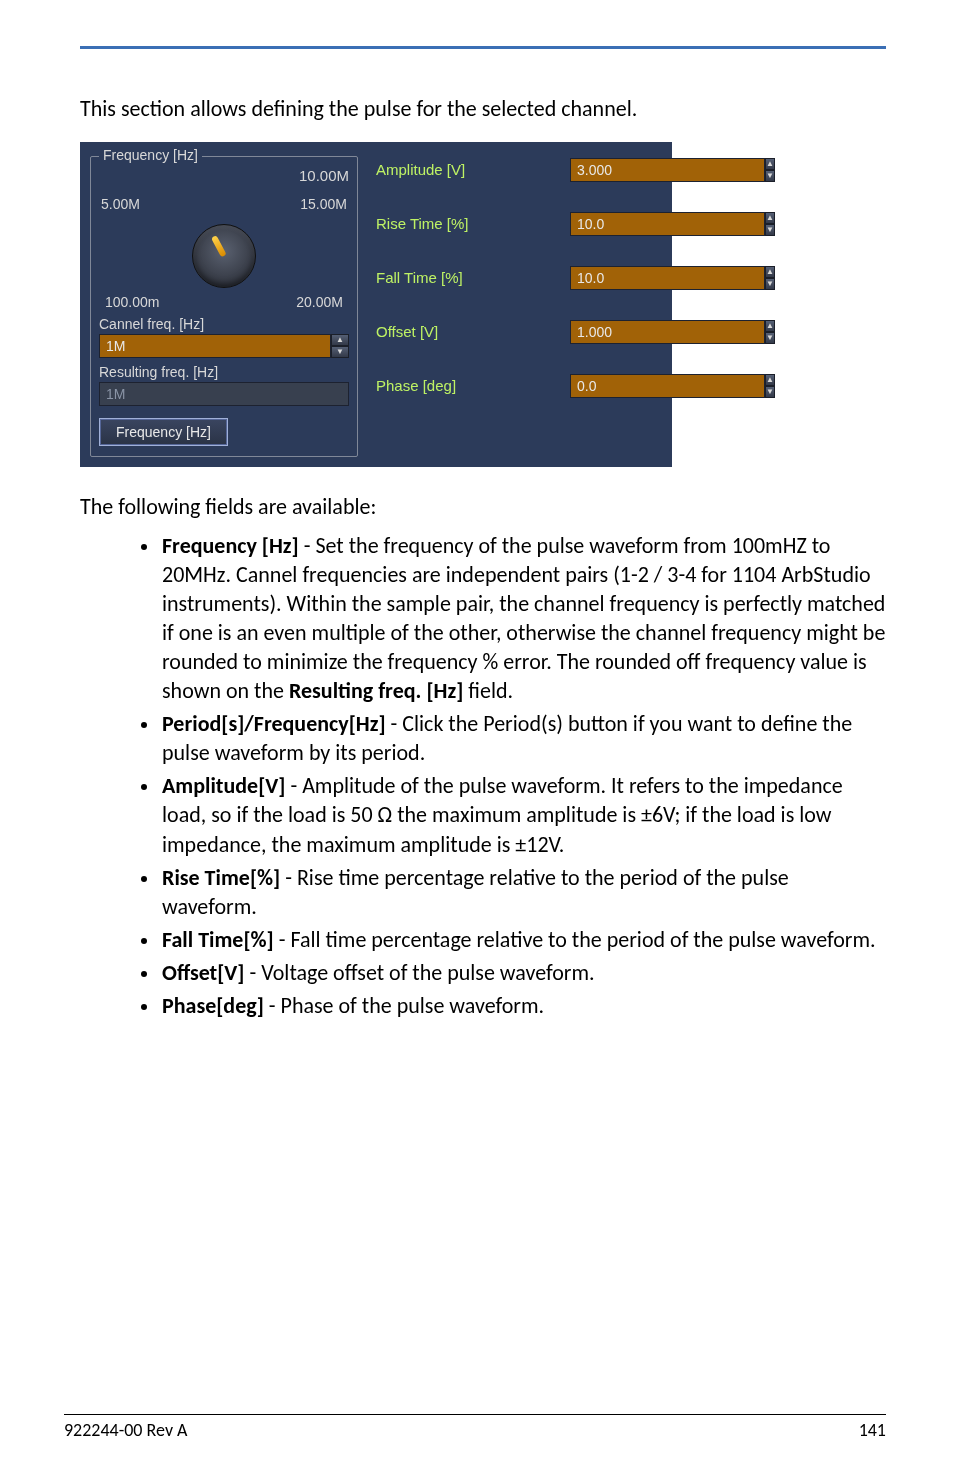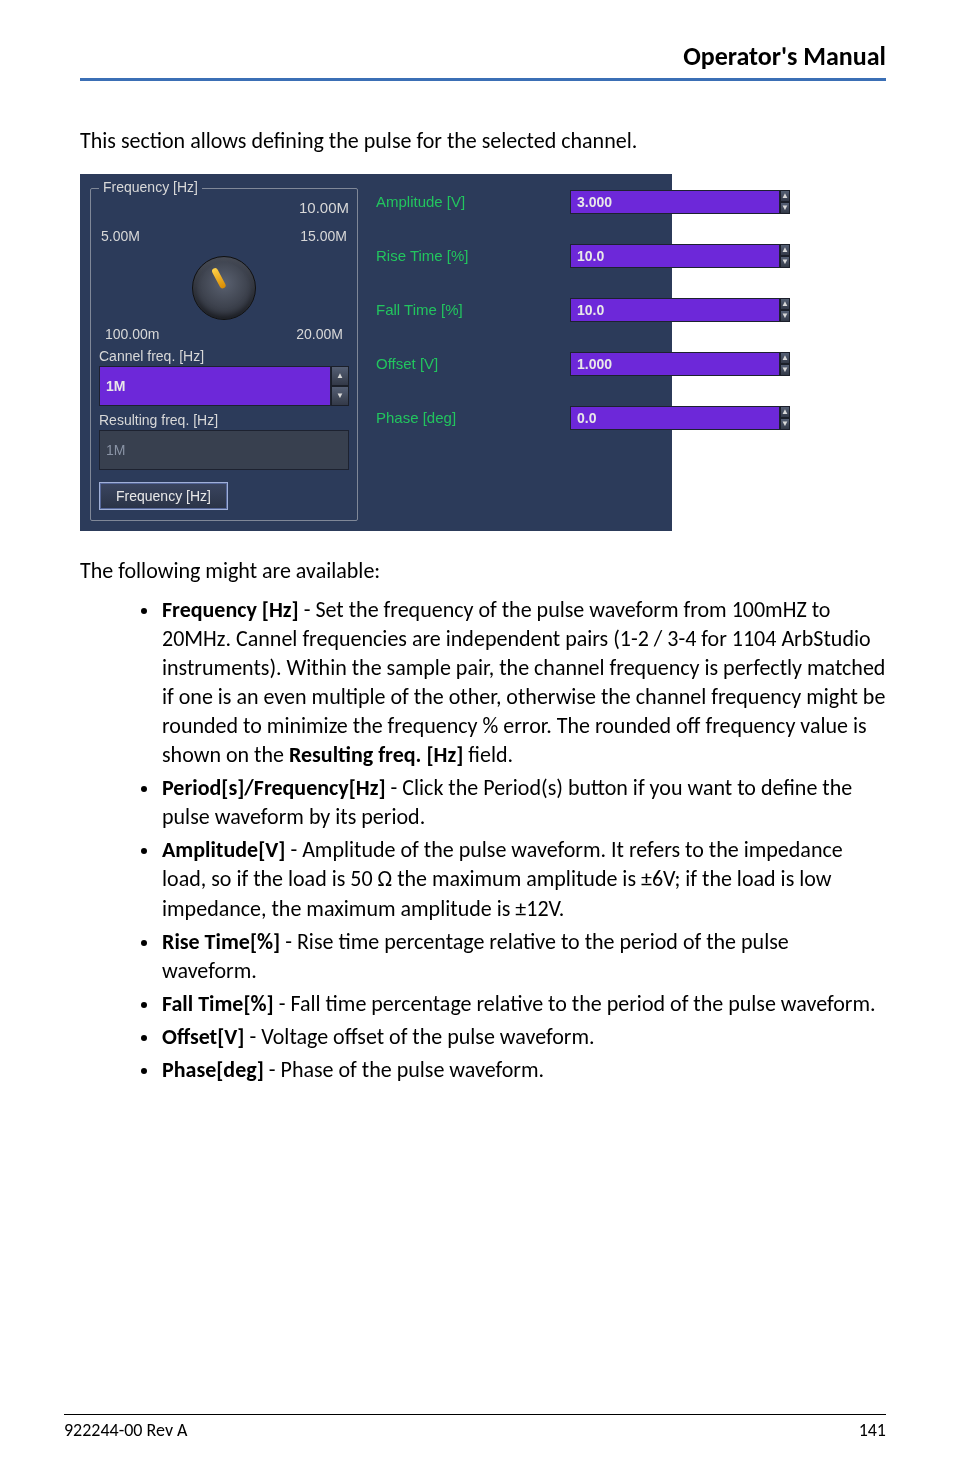--- a/index.html
+++ b/index.html
@@ -55,31 +55,31 @@
     background: linear-gradient(#ffd24a, #d98a00);
     border-radius: 3px;
     transform-origin: 50% 100%;
     transform: translate(-50%,-100%) rotate(-28deg);
   }
   .scale-bottom { display:flex; justify-content:space-between; font-size:14px; margin: 0 6px 6px 6px; }
   .sub-label { font-size: 14px; margin-top: 6px; }
   .num-box {
     display: flex; align-items: stretch;
     margin-top: 2px; margin-bottom: 6px;
-    height: 40px;
+    height: 24px;
   }
   .num-input {
     flex: 1;
-    background: #6d28d9;
+    background: #a16207;
     border: 1px solid #1d2230;
     color: #e8e8e8;
     font-size: 14px;
     padding: 2px 6px;
     font-family: inherit;
-    font-weight: bold;
+    font-weight: normal;
   }
   .num-input.ro {
     background: #38404f;
     color: #8a94a6;
     font-style: normal;
     border: 1px solid #1d2230;
     font-weight: normal;
   }
   .spinner { display:flex; flex-direction:column; width:18px; }
   .spin-btn {
@@ -99,41 +99,40 @@
     padding: 5px 16px;
     margin-top: 6px;
     cursor:pointer;
     box-shadow: 0 0 0 1px #556698 inset;
   }
   .param-row {
     display:flex; align-items:center; justify-content:space-between;
     margin-bottom: 30px; gap: 10px;
   }
   .param-row:last-child { margin-bottom: 8px; }
-  .param-label { flex:1; color:#22c55e; font-size:15px; }
+  .param-label { flex:1; color:#bef264; font-size:15px; }
   .param-field { display:flex; align-items:stretch; height:24px; width: 92px; }
   .body-text { font-size: 22px; margin-top: 26px; line-height: 1.3; }
   .bullets { margin-top: 10px; padding-left: 80px; }
   .bullets li { font-size: 22px; line-height: 1.32; margin-bottom: 4px; list-style: disc; padding-left: 2px; }
   .bullets li::marker { font-size: 20px; }
   .bold { font-weight: 700; }
   .footer {
     position: absolute;
     bottom: 34px;
     left: 64px;
     right: 68px;
   }
   .footer-line { border: none; border-top: 1px solid #000; }
   .footer-row { display:flex; justify-content:space-between; font-size: 18px; margin-top: 4px; }
 </style>
 </head>
 <body>
 
 <div class="page">
-  <div class="header-title">Operator's Manual</div>
   <hr class="hr-blue">
 
   <p class="intro">This section allows defining the pulse for the selected channel.</p>
 
   <div class="ui-panel">
     <div class="panel-left">
       <div class="fieldset">
         <div class="fieldset-legend">Frequency [Hz]</div>
 
         <div class="dial-row">
@@ -222,21 +221,21 @@
           <div class="spinner">
             <div class="spin-btn">▲</div>
             <div class="spin-btn">▼</div>
           </div>
         </div>
       </div>
 
     </div>
   </div>
 
-  <p class="body-text">The following might are available:</p>
+  <p class="body-text">The following fields are available:</p>
 
   <ul class="bullets">
     <li>
       <span class="bold">Frequency [Hz]</span><span> - Set the frequency of the pulse waveform from 100mHZ to 20MHz. Cannel frequencies are independent pairs (1-2 / 3-4 for 1104 ArbStudio instruments). Within the sample pair, the channel frequency is perfectly matched if one is an even multiple of the other, otherwise the channel frequency might be rounded to minimize the frequency % error. The rounded off frequency value is shown on the </span><span class="bold">Resulting freq. [Hz]</span><span> field.</span>
     </li>
     <li>
       <span class="bold">Period[s]/Frequency[Hz]</span><span> - Click the Period(s) button if you want to define the pulse waveform by its period.</span>
     </li>
     <li>
       <span class="bold">Amplitude[V]</span><span> - Amplitude of the pulse waveform. It refers to the impedance load, so if the load is 50 Ω the maximum amplitude is ±6V; if the load is low impedance, the maximum amplitude is ±12V.</span>

